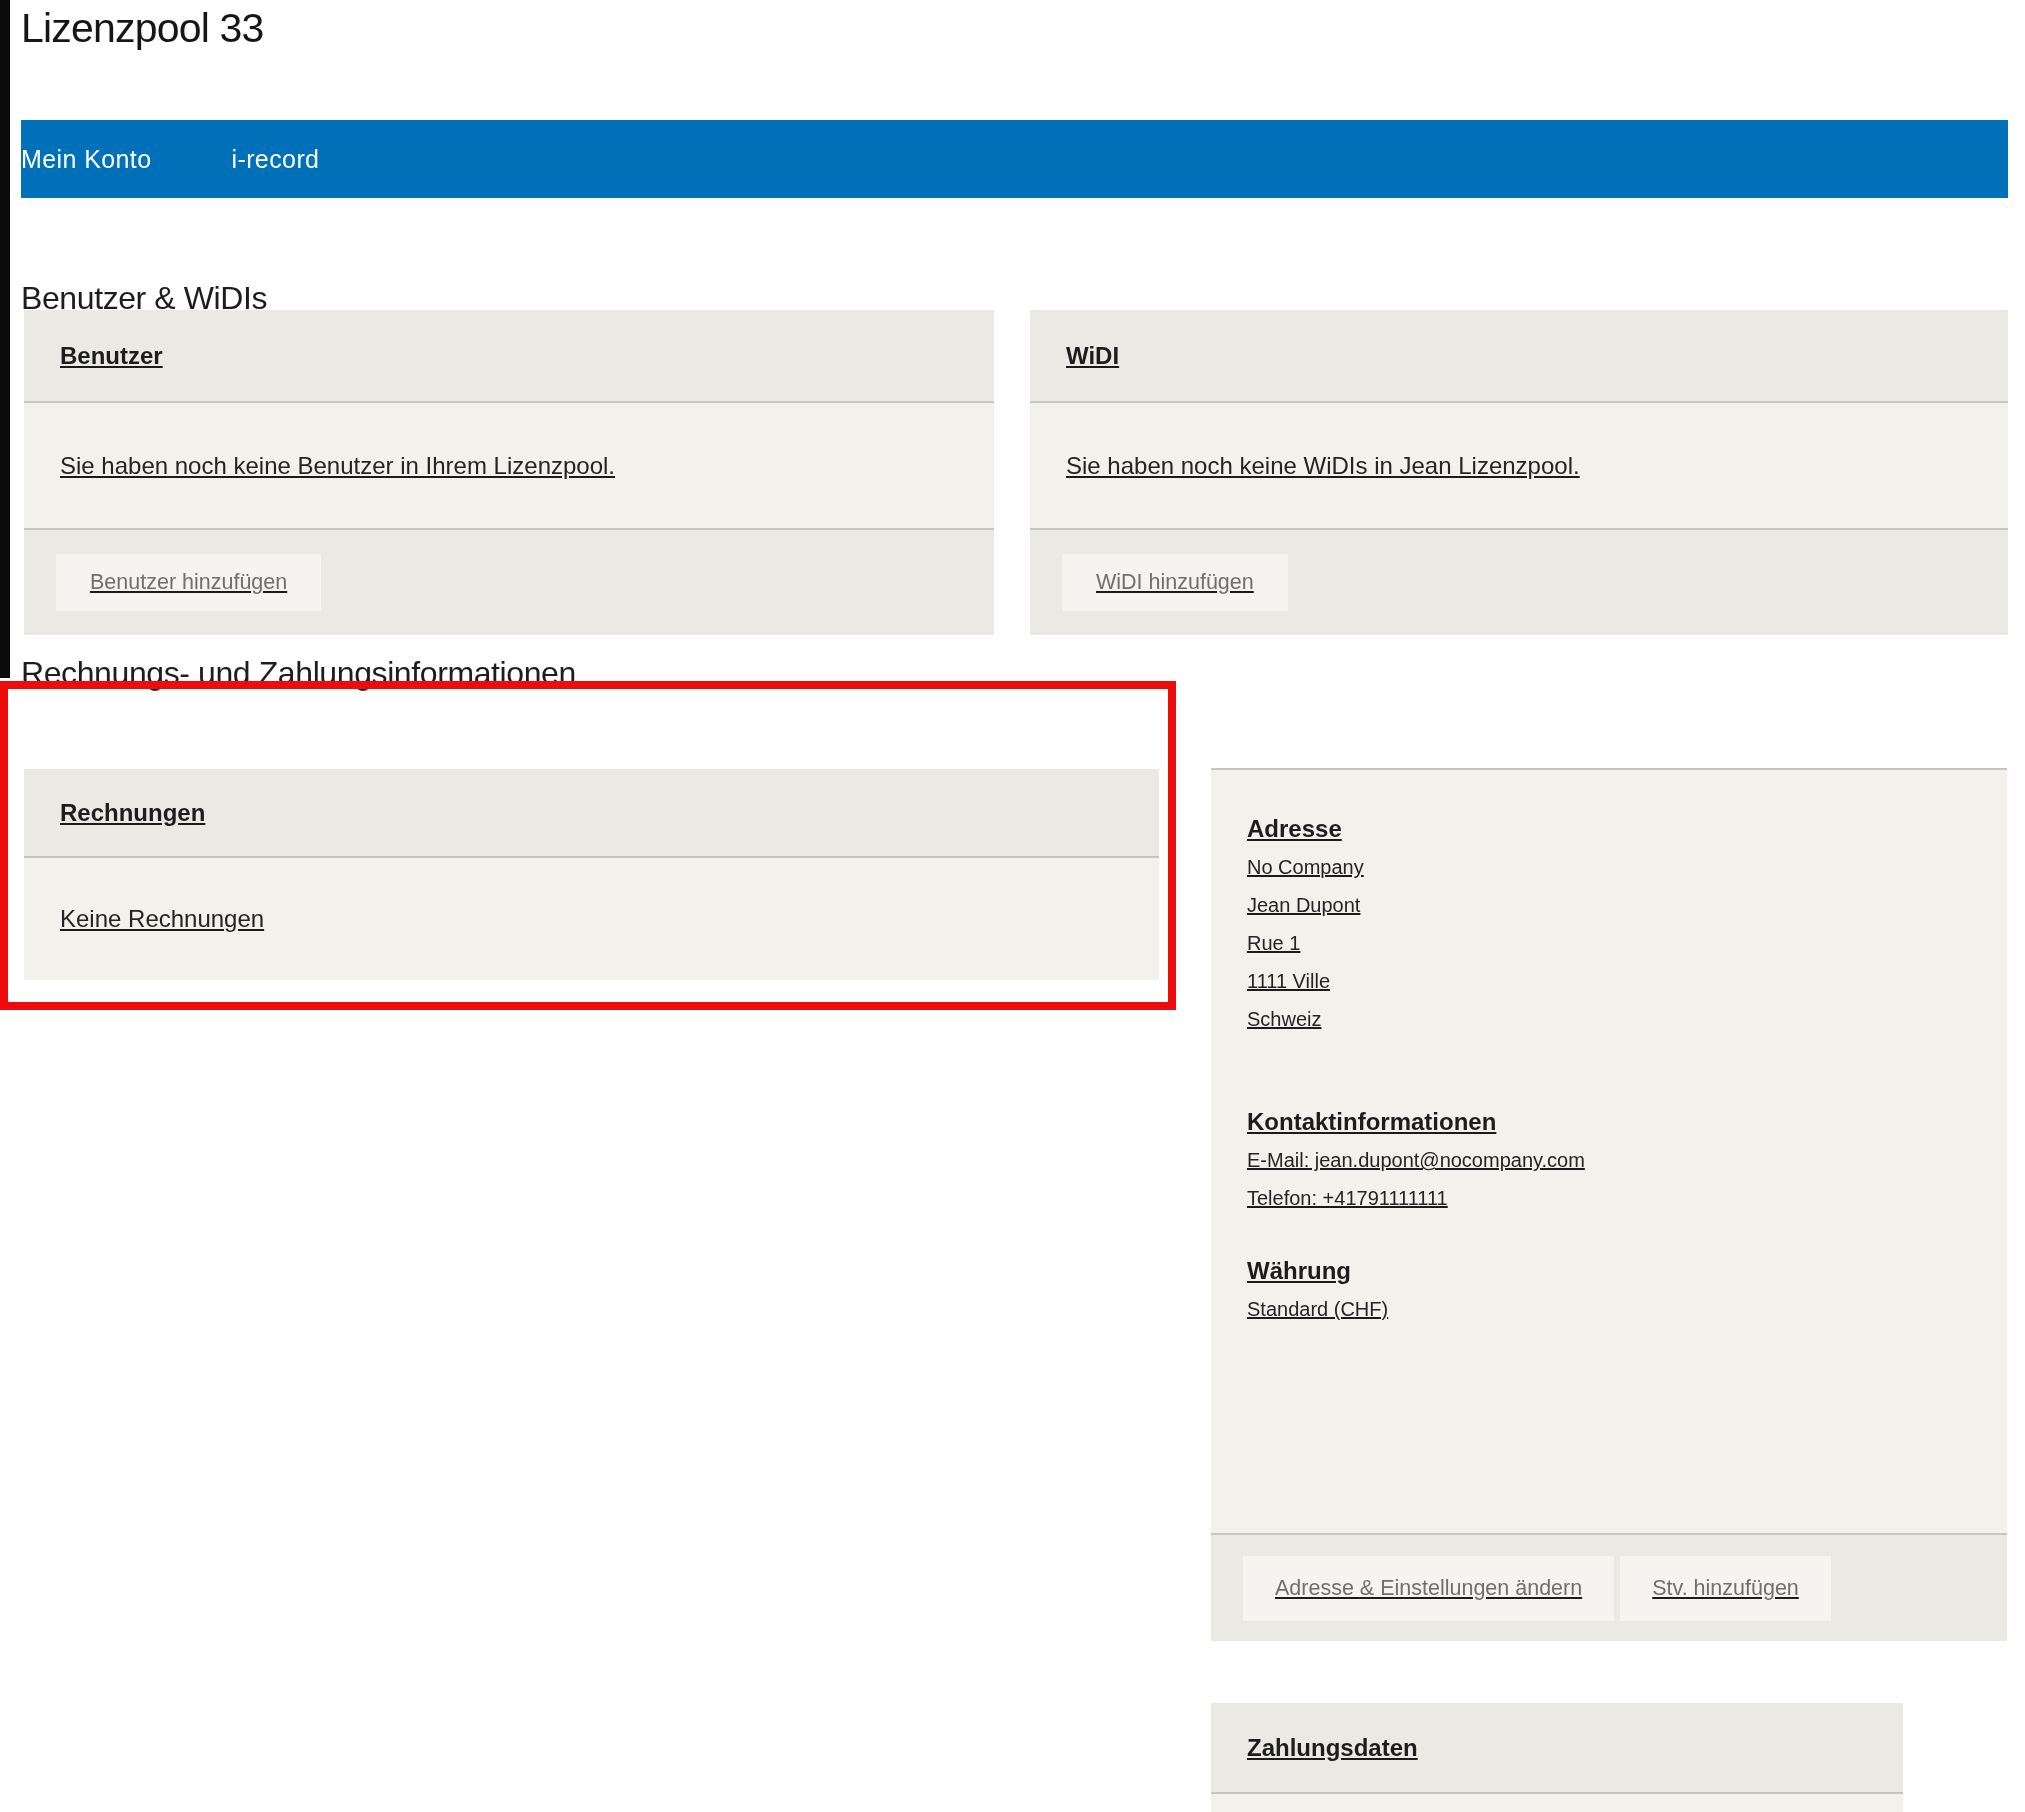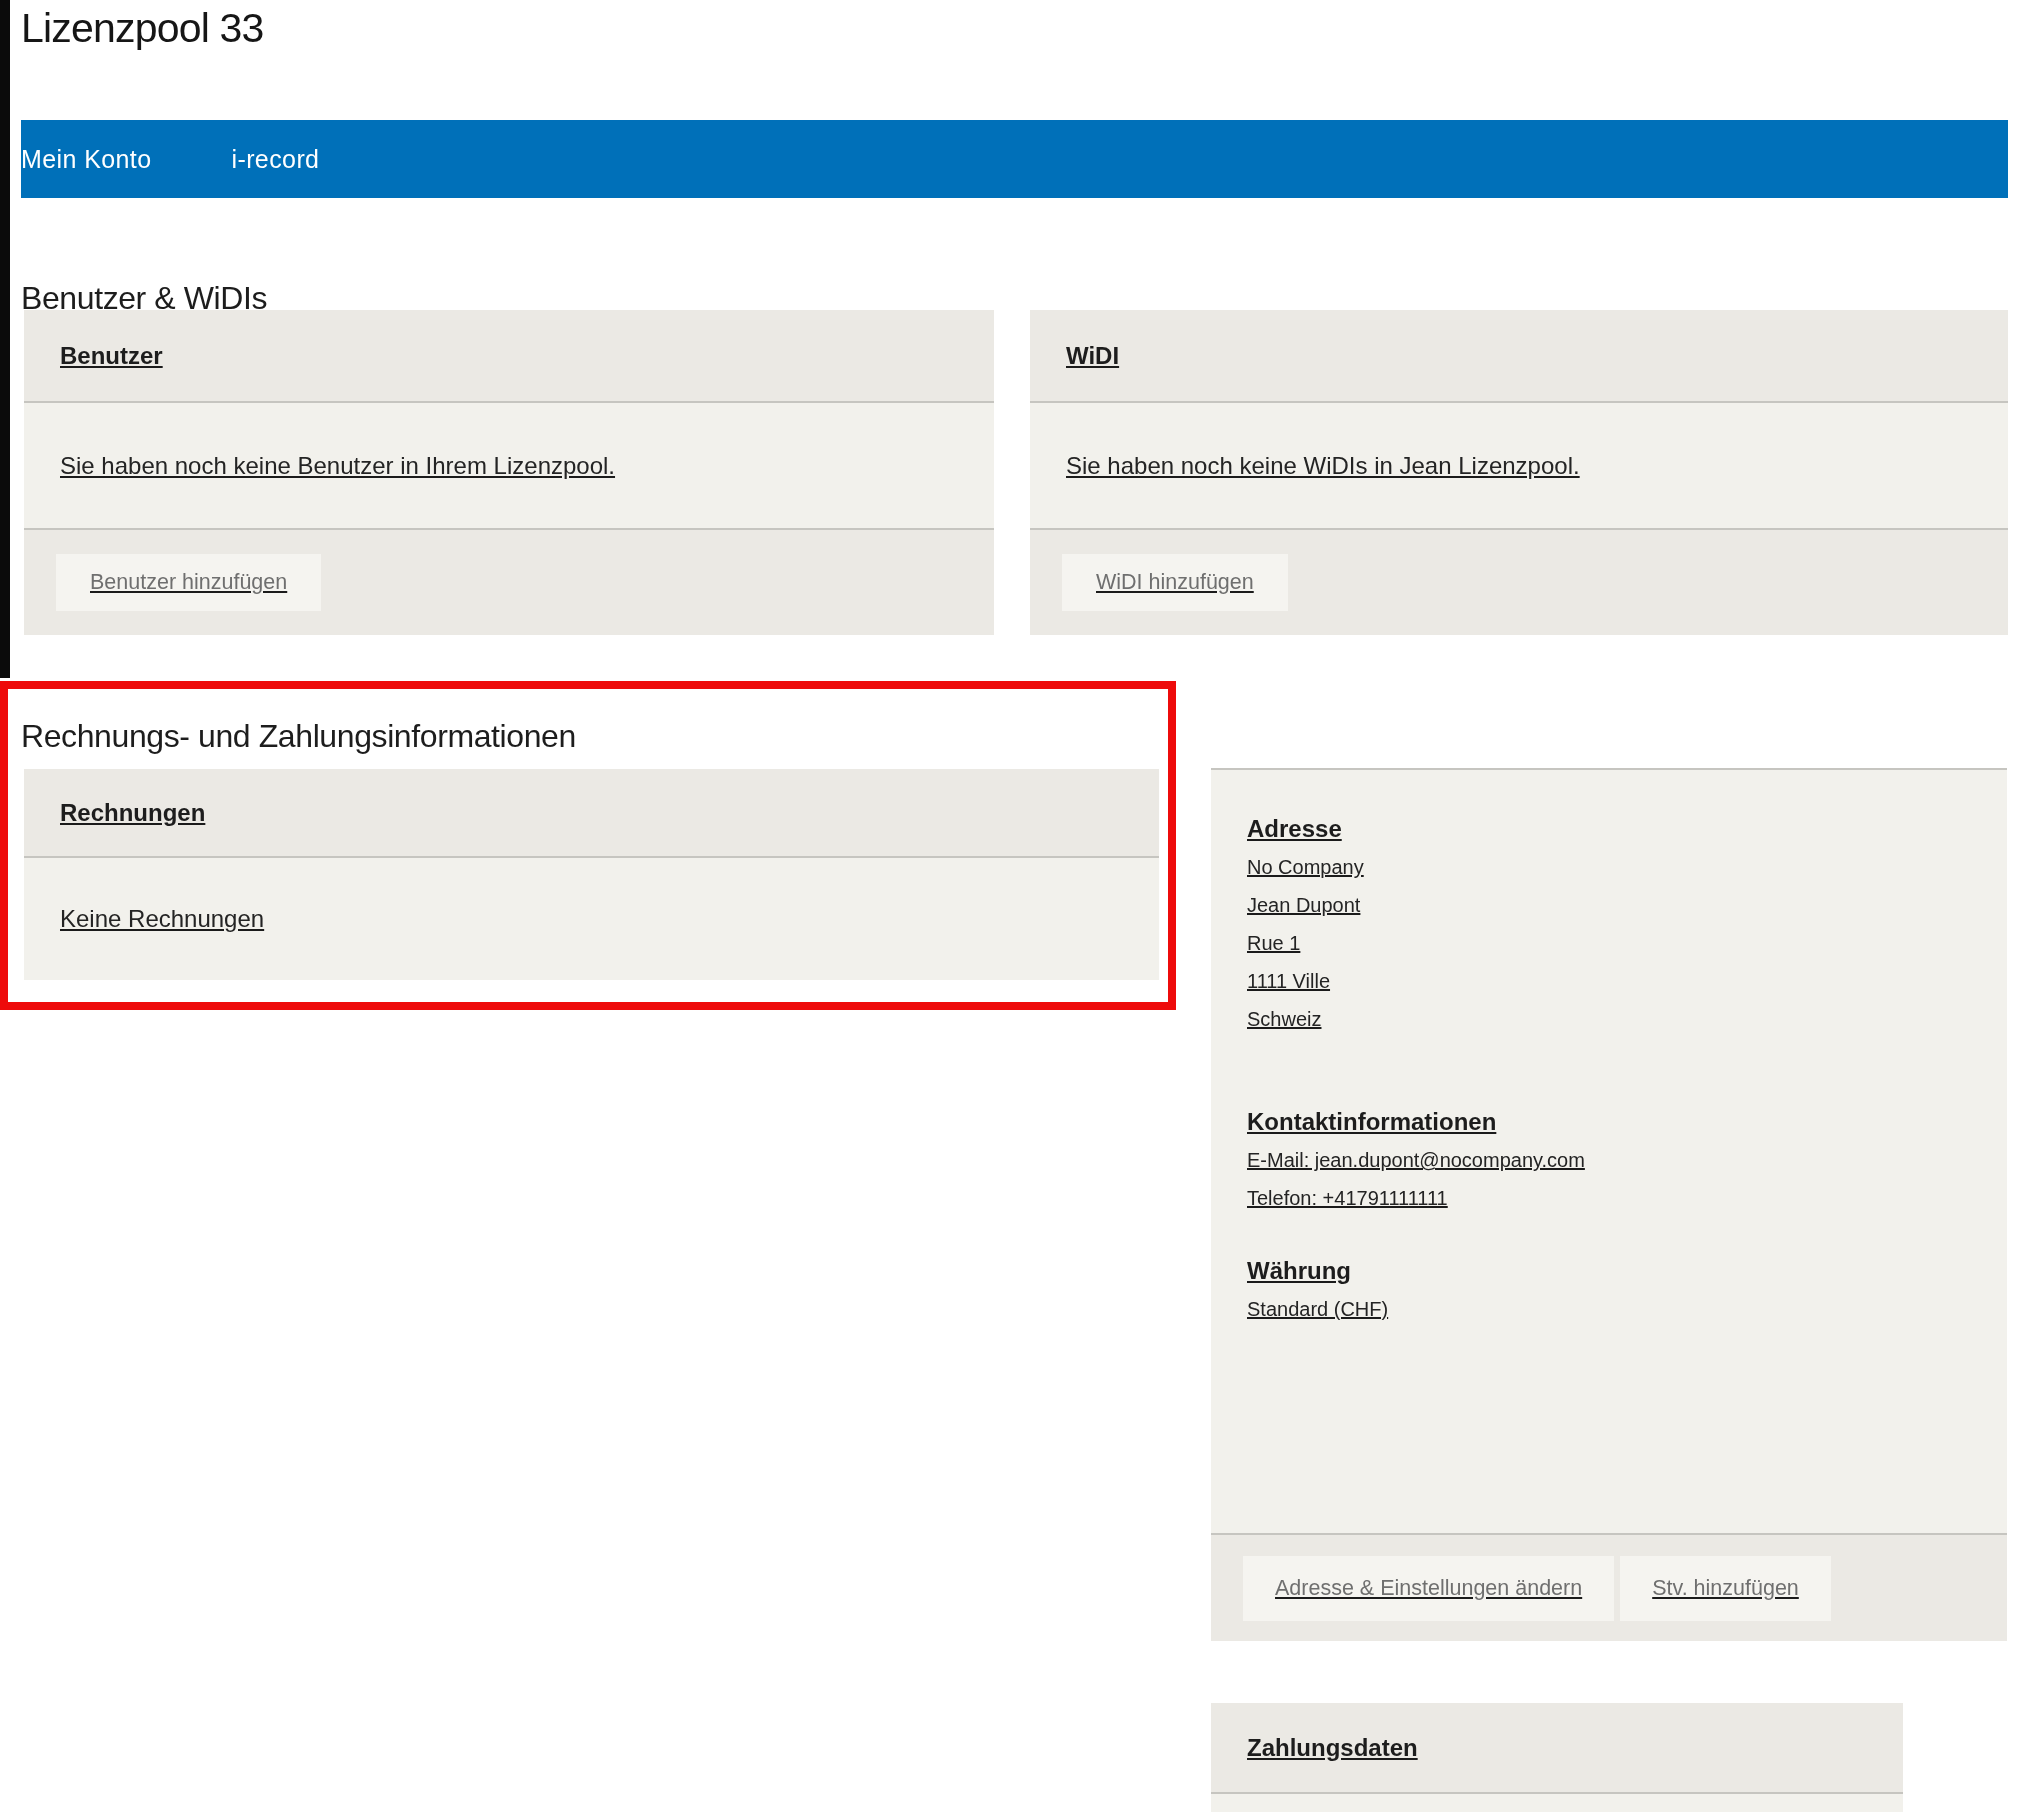--- a/index.html
+++ b/index.html
@@ -9,21 +9,21 @@
   }
   .black-bar{position:absolute;left:0;top:0;width:9.6px;height:678px;background:#0b0b0b;}
   .page-title{position:absolute;left:21px;top:4.8px;margin:0;font-size:41px;font-weight:500;letter-spacing:-0.8px;color:#161616;}
   .navbar{
     position:absolute;left:21px;top:120px;width:1987px;height:78px;background:#0070b9;
     display:flex;align-items:center;gap:80px;box-sizing:border-box;
   }
   .nav-item{color:#ffffff;font-size:25px;text-decoration:none;cursor:pointer;letter-spacing:0.4px;}
   .section-heading{position:absolute;margin:0;font-size:32px;font-weight:500;letter-spacing:-0.4px;color:#1d1d1d;}
   .sh1{left:21px;top:244px;margin-top:36px;}
-  .sh2{left:21px;top:718px;}
+  .sh2{left:21px;top:655px;}
 
   .card{position:absolute;display:flex;flex-direction:column;box-sizing:border-box;text-decoration:underline;}
   .card-header{background:#ebe9e4;display:flex;align-items:center;padding:0 36px;font-weight:700;font-size:24px;flex:none;color:#1d1d1d;}
   .card-divider{height:2.4px;background:#c6c5c0;flex:none;}
   .card-body{background:#f2f1ec;padding:0 36px;font-size:24px;flex:1;display:flex;align-items:center;color:#242424;}
   .card-footer{background:#ebe9e4;display:flex;align-items:center;padding:0 32px;flex:none;gap:8px;}
   .btn{
     background:#f5f4f0;border:none;color:#6f6f6f;font-size:21.5px;font-family:inherit;
     padding:0 34px;height:57px;cursor:pointer;white-space:nowrap;
   }

